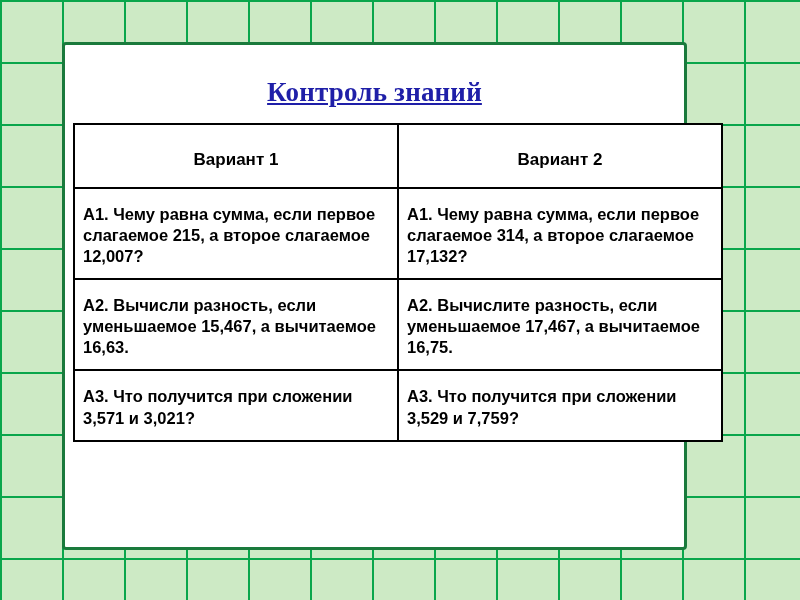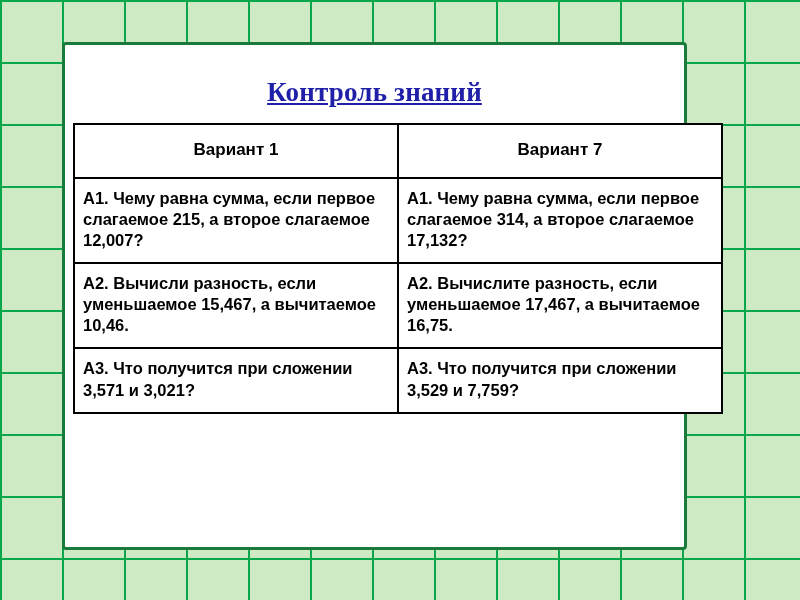--- a/index.html
+++ b/index.html
@@ -54,59 +54,59 @@
     width: 650px;
   }
   table.quiz {
     border-collapse: collapse;
     width: 650px;
     table-layout: fixed;
     background: #ffffff;
   }
   table.quiz td, table.quiz th {
     border: 2px solid #000000;
-    padding: 9px 8px 11px 8px;
+    padding: 15px 8px 11px 8px;
     vertical-align: top;
     font-size: 16.5px;
     font-weight: bold;
     color: #000000;
     line-height: 1.28;
     background: #ffffff;
   }
   table.quiz th {
     text-align: center;
     font-size: 17px;
-    padding: 14px 8px 16px 8px;
+    padding: 24px 8px 16px 8px;
     vertical-align: middle;
   }
   td.cell-left { width: 50%; }
   td.cell-right { width: 50%; }
 </style>
 </head>
 <body>
 
 <div class="slide">
   <div class="card">
     <div class="title">Контроль знаний</div>
 
     <div class="table-wrap">
       <table class="quiz">
         <thead>
           <tr>
             <th>Вариант 1</th>
-            <th>Вариант 7</th>
+            <th>Вариант 2</th>
           </tr>
         </thead>
         <tbody>
           <tr>
             <td class="cell-left">А1. Чему равна сумма, если первое слагаемое 215, а второе слагаемое 12,007?</td>
             <td class="cell-right">А1. Чему равна сумма, если первое слагаемое 314, а второе слагаемое 17,132?</td>
           </tr>
           <tr>
-            <td class="cell-left">А2. Вычисли разность, если уменьшаемое 15,467, а вычитаемое 10,46.</td>
+            <td class="cell-left">А2. Вычисли разность, если уменьшаемое 15,467, а вычитаемое 16,63.</td>
             <td class="cell-right">А2. Вычислите разность, если уменьшаемое 17,467, а вычитаемое 16,75.</td>
           </tr>
           <tr>
             <td class="cell-left">А3. Что получится при сложении 3,571 и 3,021?</td>
             <td class="cell-right">А3. Что получится при сложении 3,529 и 7,759?</td>
           </tr>
         </tbody>
       </table>
     </div>
   </div>

